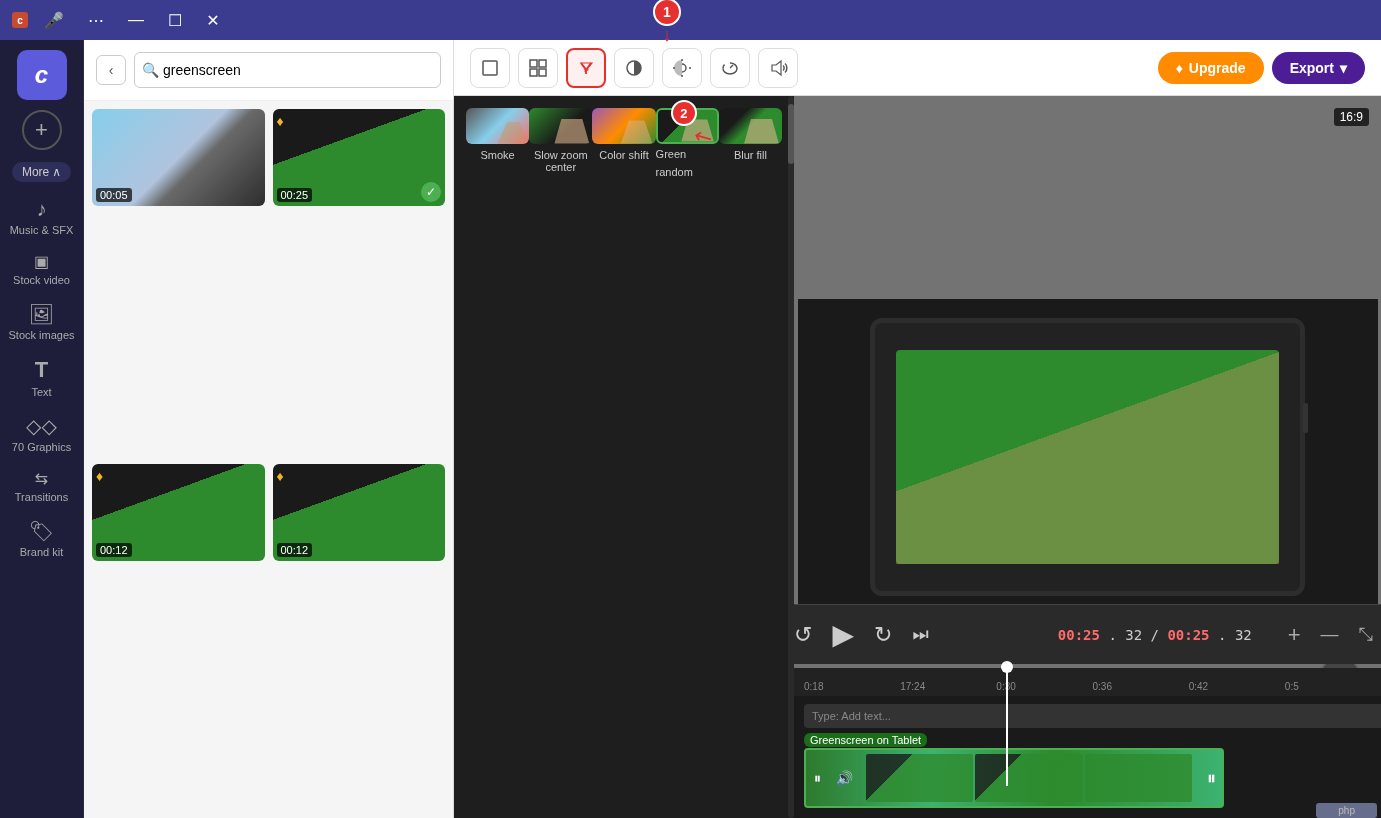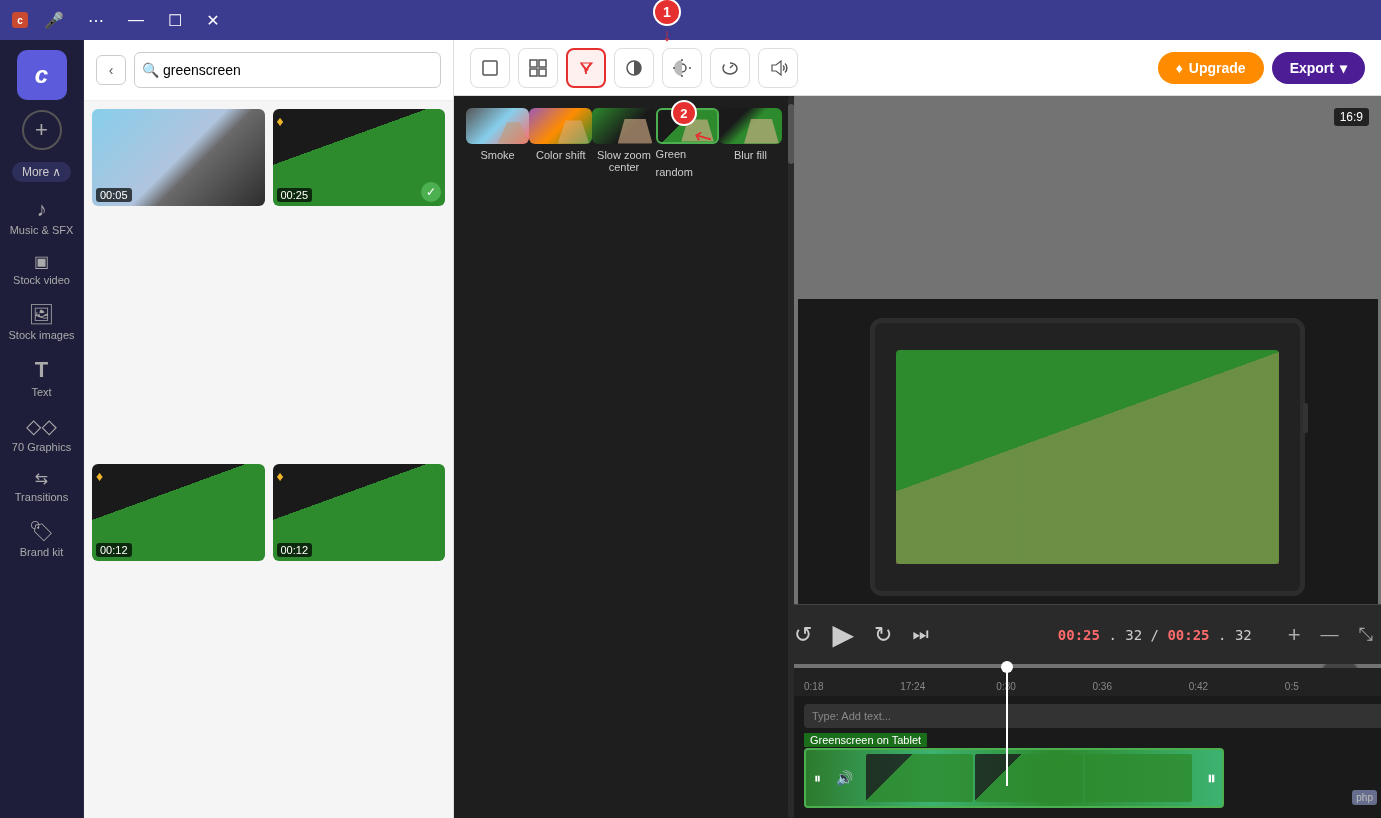--- a/index.html
+++ b/index.html
@@ -581,32 +581,32 @@
       <div class="filter-panel" style="position:relative;">
         <div class="filter-grid">
 
           <div class="filter-item">
             <div class="filter-thumb smoke">
               <div style="position:absolute; width:50%; height:60%; bottom:0; right:0; background:rgba(200,150,100,0.5); clip-path:polygon(30% 0%,70% 0%,100% 100%,0% 100%);"></div>
             </div>
             <span class="filter-label">Smoke</span>
           </div>
 
+          <div class="filter-item">
+            <div class="filter-thumb slow-zoom">
+              <div style="position:absolute; width:55%; height:70%; bottom:0; right:5%; background:rgba(220,180,140,0.6); clip-path:polygon(20% 0%,80% 0%,100% 100%,0% 100%);"></div>
+            </div>
+            <span class="filter-label">Slow zoom center</span>
+          </div>
+
           <div class="filter-item" style="position:relative;">
             <div class="filter-thumb color-shift">
               <div style="position:absolute; width:50%; height:65%; bottom:0; right:5%; background:rgba(220,180,140,0.5); clip-path:polygon(25% 0%,75% 0%,100% 100%,0% 100%);"></div>
             </div>
             <span class="filter-label">Color shift</span>
-          </div>
-
-          <div class="filter-item">
-            <div class="filter-thumb slow-zoom">
-              <div style="position:absolute; width:55%; height:70%; bottom:0; right:5%; background:rgba(220,180,140,0.6); clip-path:polygon(20% 0%,80% 0%,100% 100%,0% 100%);"></div>
-            </div>
-            <span class="filter-label">Slow zoom center</span>
           </div>
 
 
           <div class="filter-item step2-container" style="position:relative;">
             <div class="filter-thumb green-screen" style="border:2px solid #4caf50;">
               <div style="position:absolute; width:55%; height:70%; bottom:0; right:5%; background:rgba(220,180,140,0.6); clip-path:polygon(20% 0%,80% 0%,100% 100%,0% 100%);"></div>
             </div>
             <span class="filter-label">Green random</span>
             
             <div style="position:absolute; top:-8px; right:22px; z-index:10;">
@@ -686,21 +686,21 @@
           </div>
 
           <div class="timeline-track-area" style="position:relative;">
 
             <div class="timeline-text-track">
               <span>Type: Add text...</span>
             </div>
 
             <div style="position:relative;">
               <div class="timeline-video-label">
-                <span style="background:#1a6e1a; color:white; font-size:11px; padding:1px 6px; border-radius:1px;">Greenscreen on Tablet</span>
+                <span style="background:#1a6e1a; color:white; font-size:11px; padding:1px 6px; border-radius:6px;">Greenscreen on Tablet</span>
               </div>
               <div class="timeline-video-track">
                 <span class="track-pause-btn">⏸</span>
                 <span class="track-volume-btn" style="left:30px;">🔊</span>
 
                 <div style="position:absolute; left:60px; right:30px; top:4px; bottom:4px; display:flex; gap:2px; overflow:hidden;">
                   <div style="flex:1; background:linear-gradient(135deg, #1a1a1a 30%, #2d8a2d 30%); border-radius:2px; opacity:0.8;"></div>
                   <div style="flex:1; background:linear-gradient(135deg, #1a1a1a 30%, #2d8a2d 30%); border-radius:2px; opacity:0.8;"></div>
                   <div style="flex:1; background:linear-gradient(135deg, #2d8a2d 100%, transparent 0%); border-radius:2px; opacity:0.8;"></div>
                 </div>
@@ -708,18 +708,18 @@
               </div>
             </div>
 
             <div style="position:absolute; left:212px; top:-30px; width:2px; height:120px; background:white; z-index:10;">
               <div style="width:12px; height:12px; background:white; border-radius:50%; position:absolute; top:-5px; left:-5px;"></div>
             </div>
 
           </div>
         </div>
 
-        <div style="position:absolute; bottom:13px; right:4px; background:#8892be; color:white; font-size:10px; padding:2px 4px; border-radius:3px; opacity:0.7;">php</div>
+        <div style="position:absolute; bottom:0; right:4px; background:#8892be; color:white; font-size:10px; padding:2px 22px; border-radius:3px; opacity:0.7;">php</div>
 
       </div>
     </div>
   </div>
 </div>
 
 </body></html>

